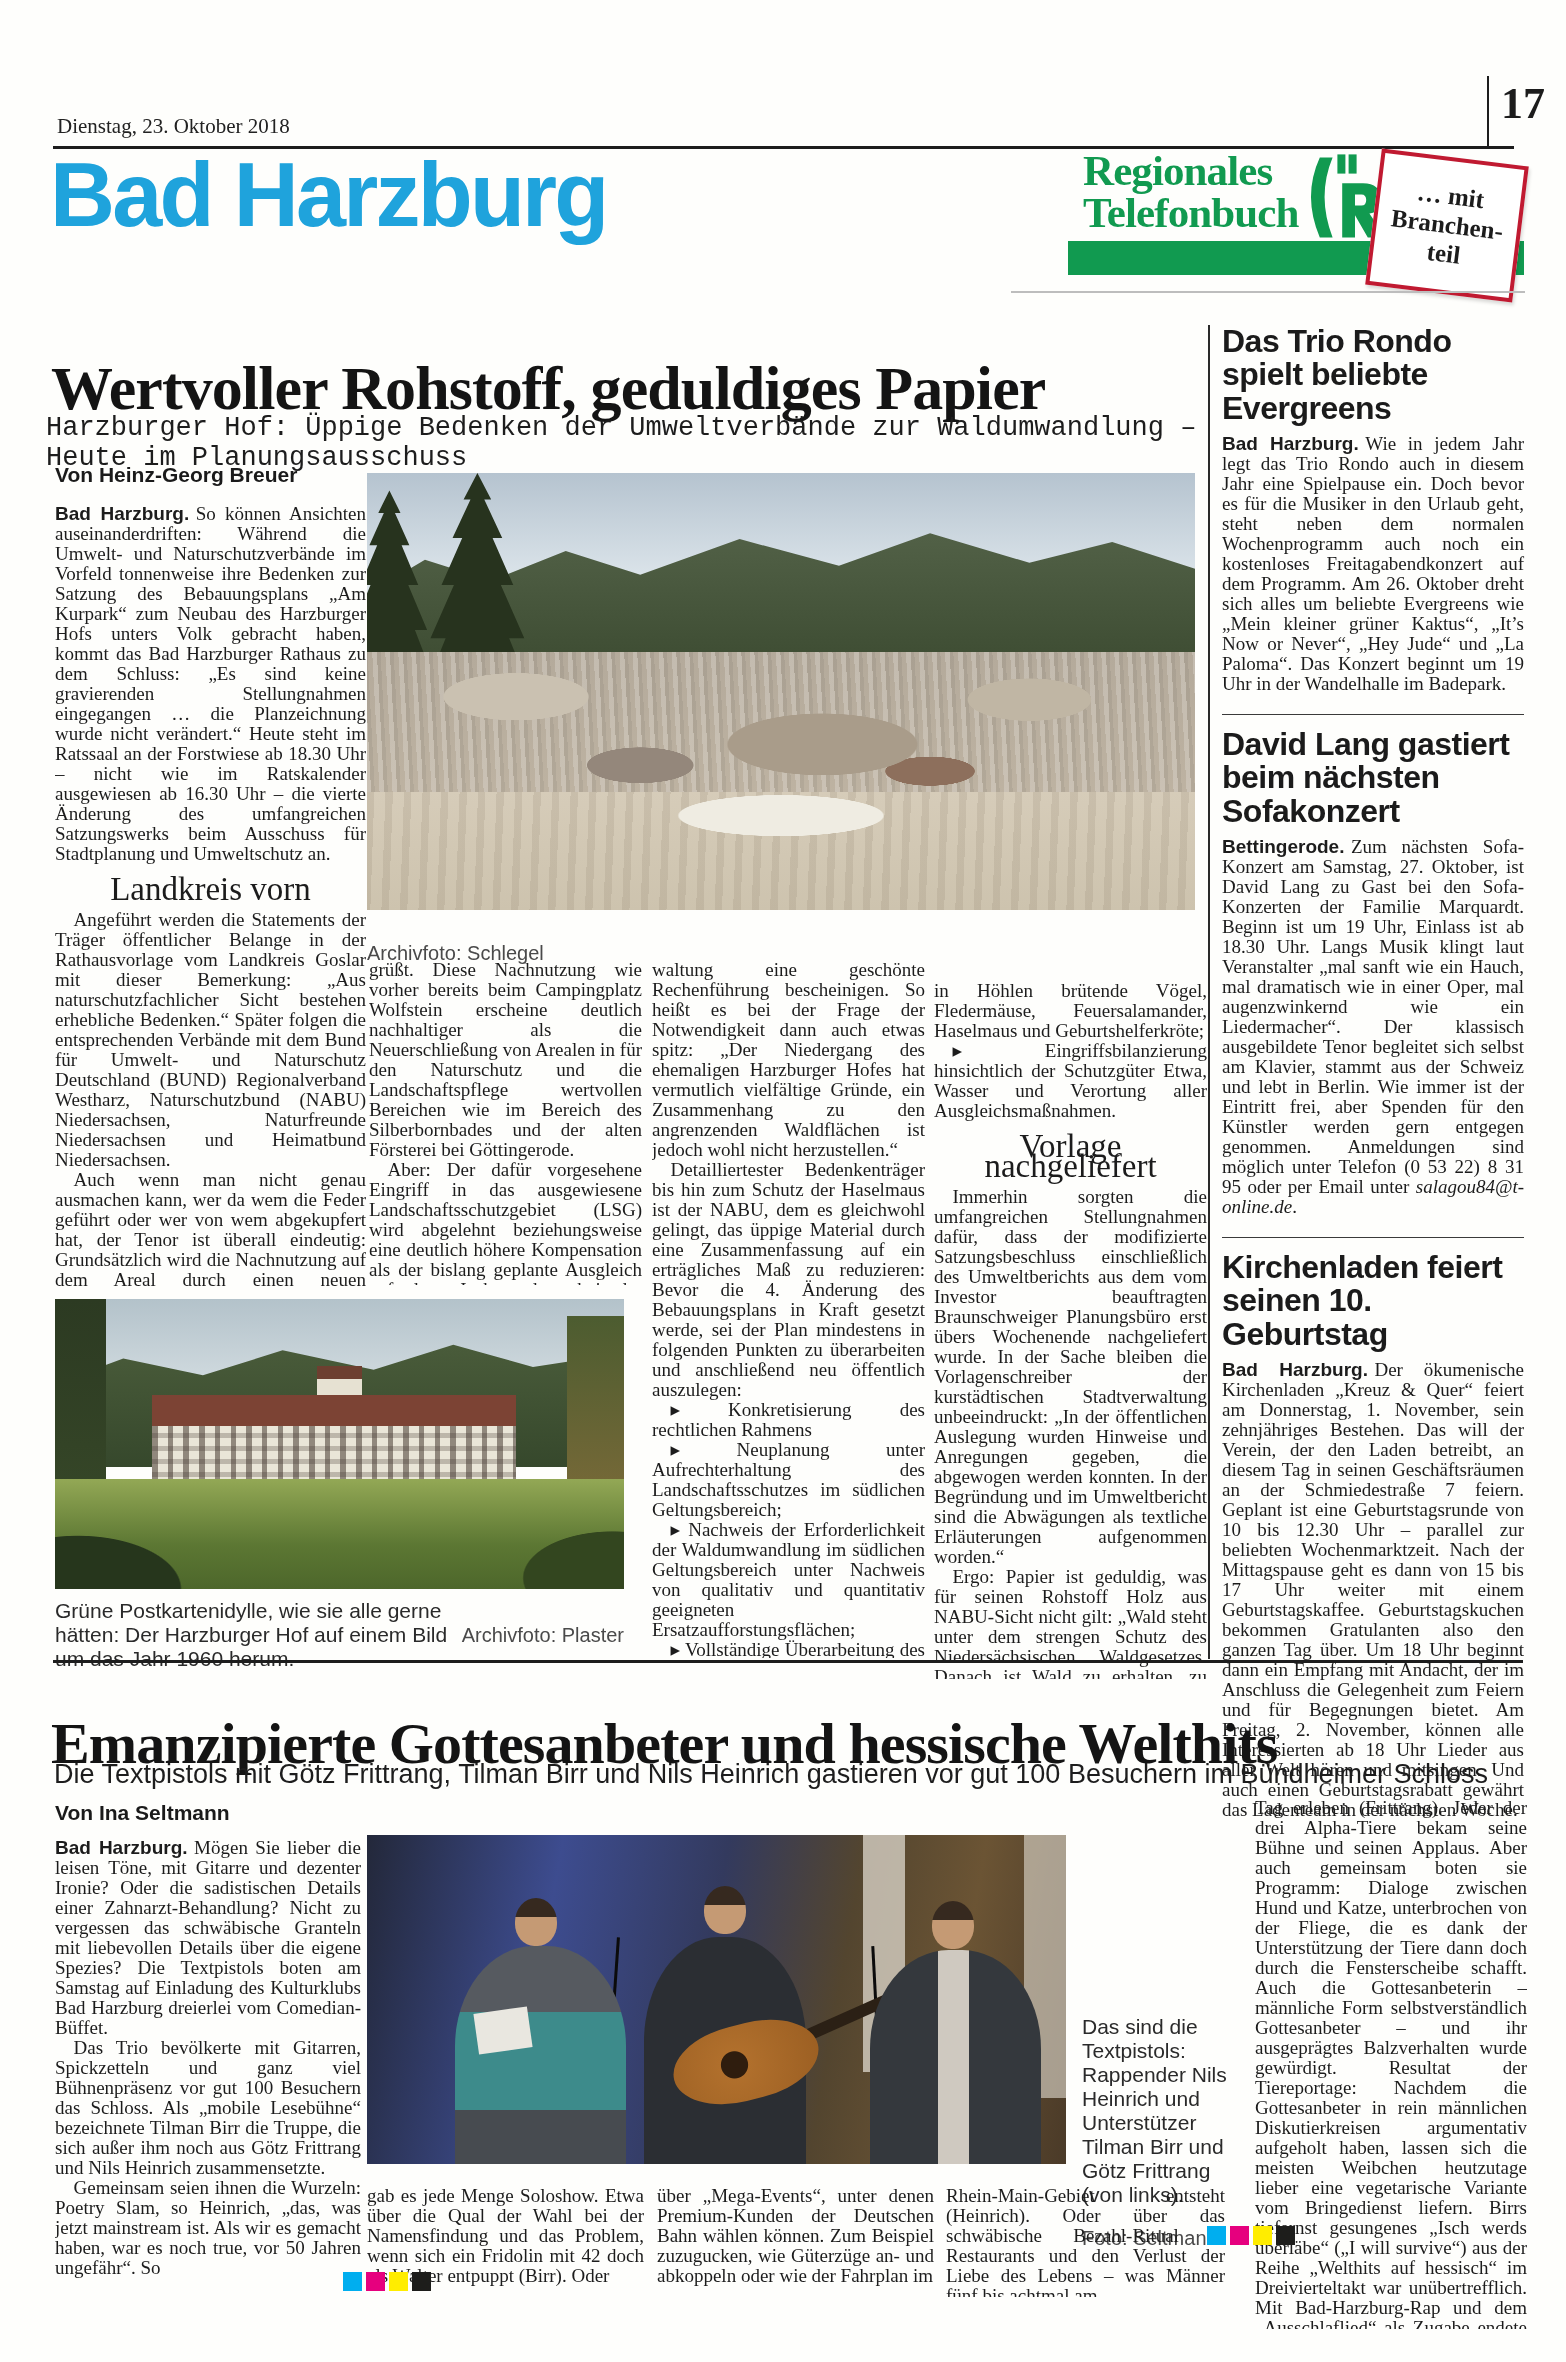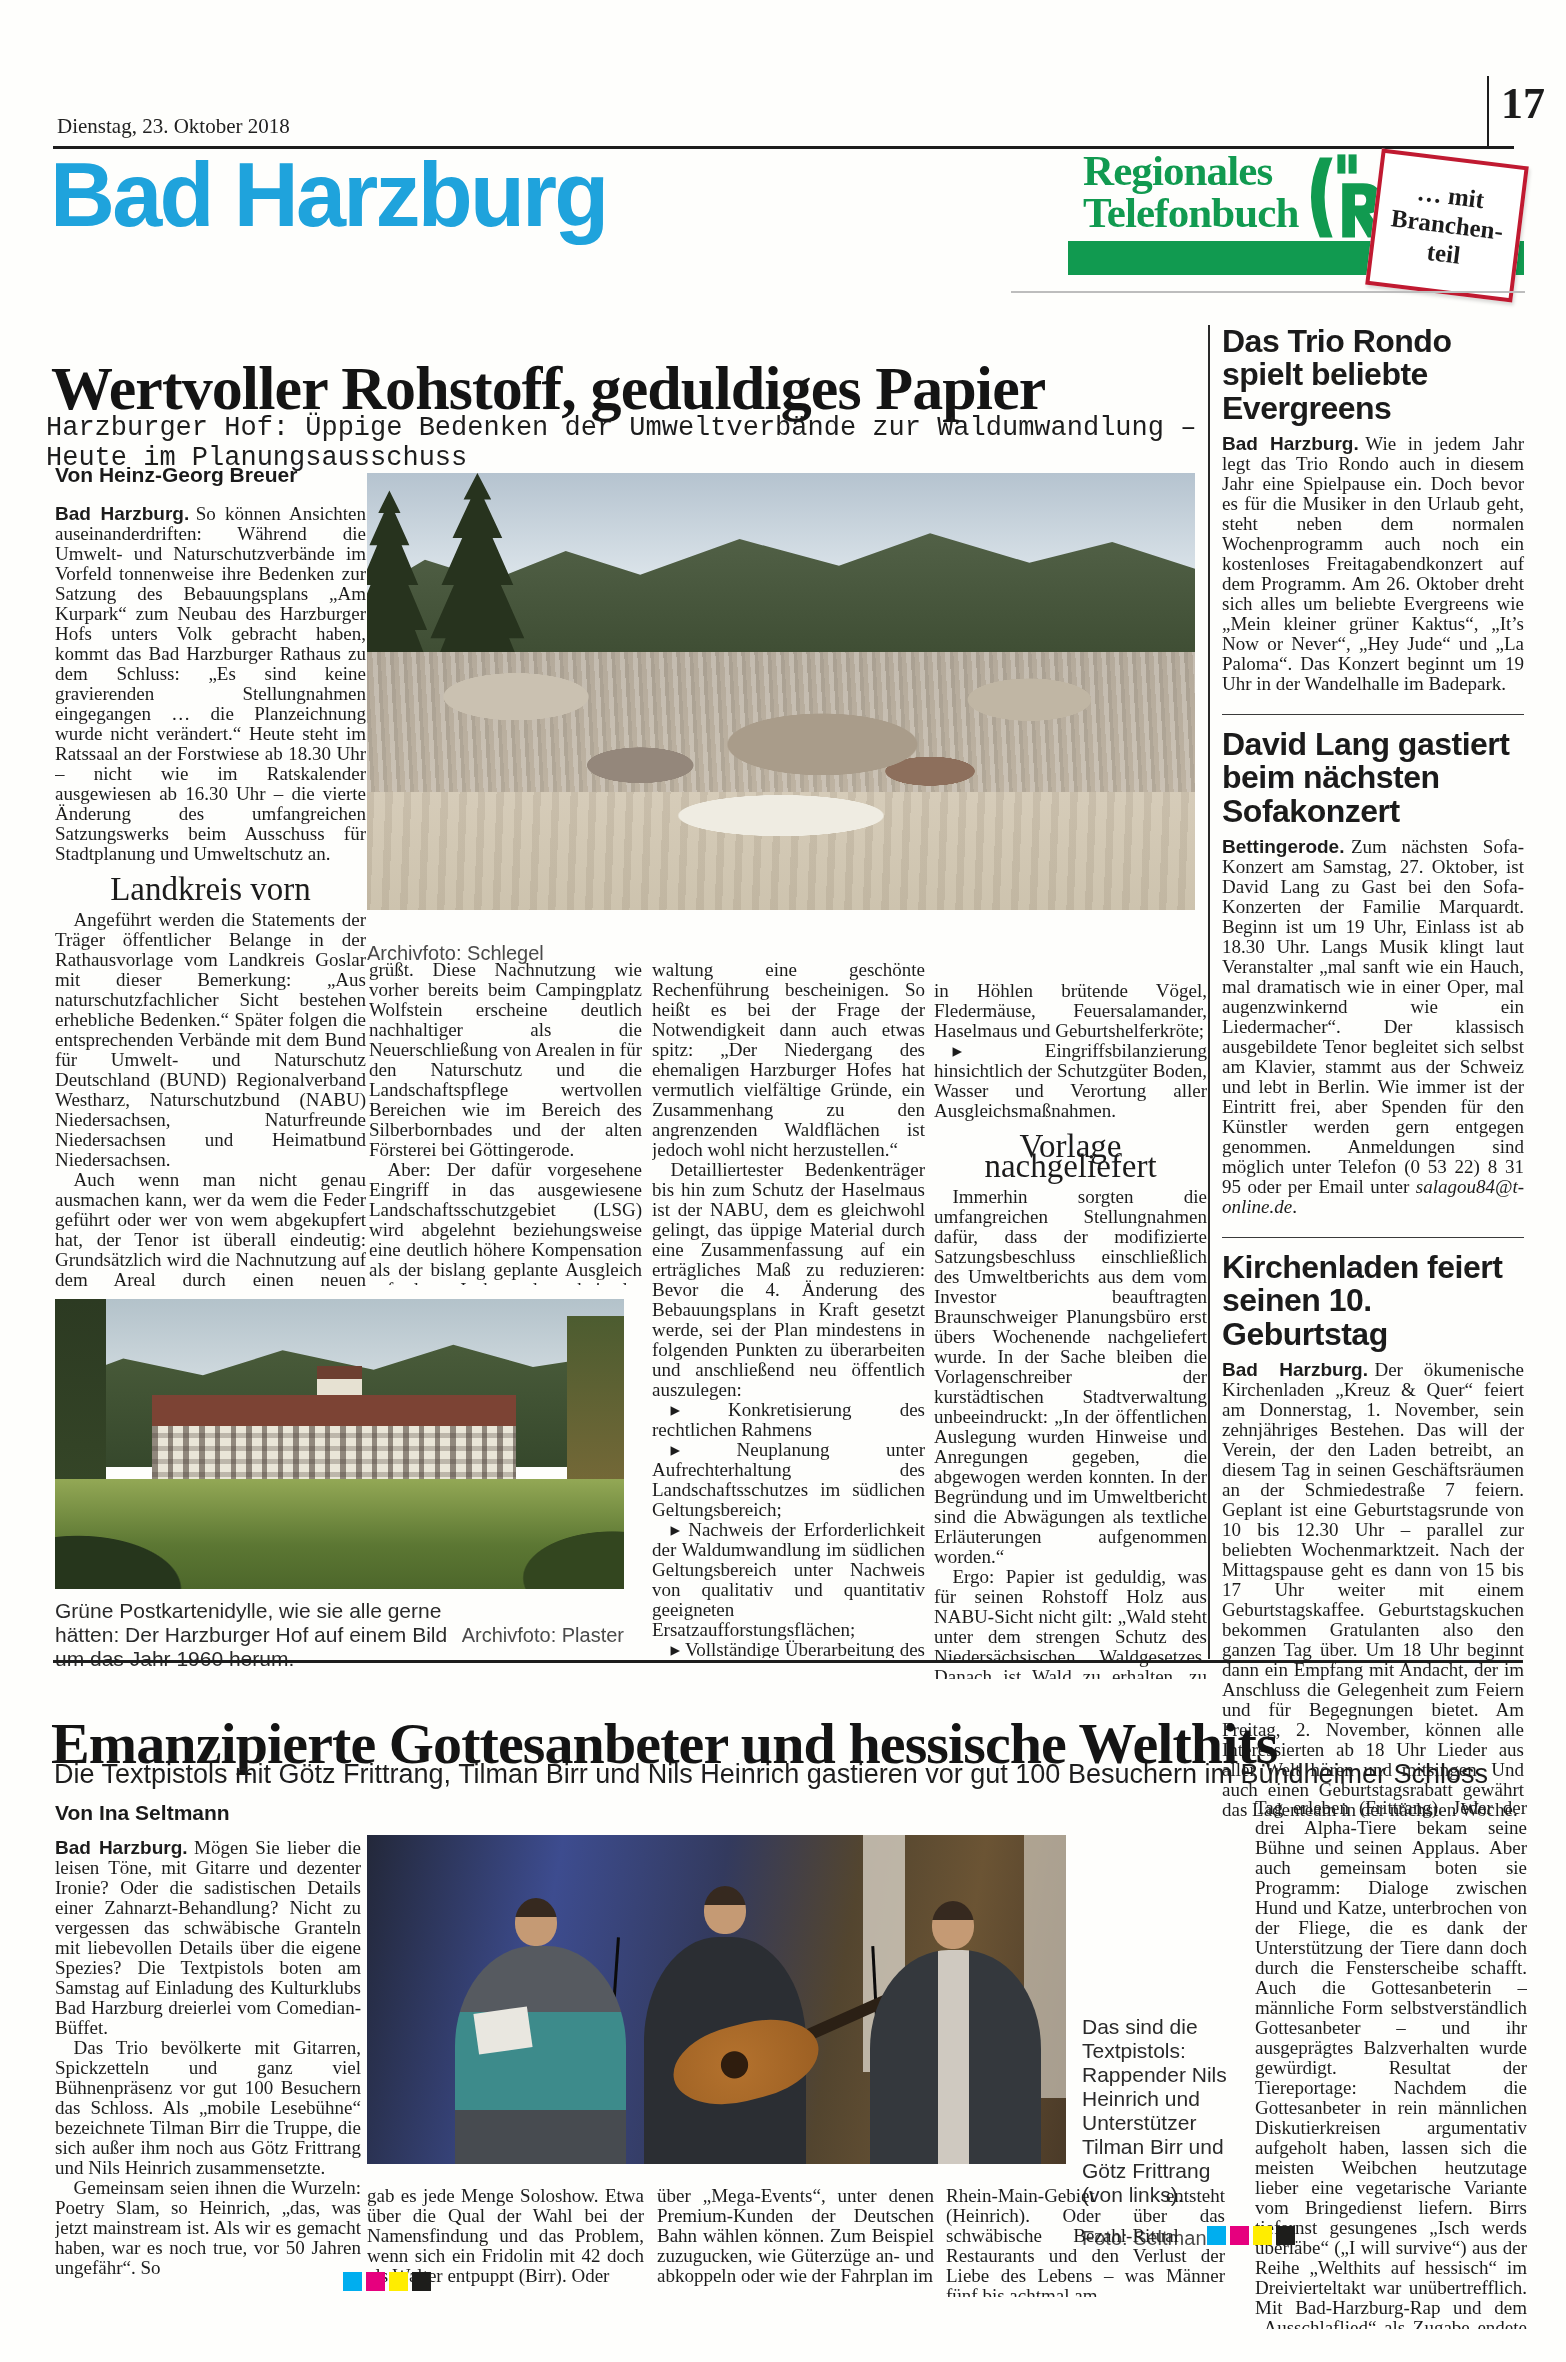--- a/index.html
+++ b/index.html
@@ -178,21 +178,21 @@
     <p>waltung eine geschönte Rechenführung bescheinigen. So heißt es bei der Frage der Notwendigkeit dann auch etwas spitz: „Der Niedergang des ehemaligen Harzburger Hofes hat vermutlich vielfältige Gründe, ein Zusammenhang zu den angrenzenden Waldflächen ist jedoch wohl nicht herzustellen.“</p>
     <p class="ind">Detailliertester Bedenkenträger bis hin zum Schutz der Haselmaus ist der NABU, dem es gleichwohl gelingt, das üppige Material durch eine Zusammenfassung auf ein erträgliches Maß zu reduzieren: Bevor die 4. Änderung des Bebauungsplans in Kraft gesetzt werde, sei der Plan mindestens in folgenden Punkten zu überarbeiten und anschließend neu öffentlich auszulegen:</p>
     <p class="ind">▸ Konkretisierung des rechtlichen Rahmens</p>
     <p class="ind">▸ Neuplanung unter Aufrechterhaltung des Landschaftsschutzes im südlichen Geltungsbereich;</p>
     <p class="ind">▸ Nachweis der Erforderlichkeit der Waldumwandlung im südlichen Geltungsbereich unter Nachweis von qualitativ und quantitativ geeigneten Ersatzaufforstungsflächen;</p>
     <p class="ind">▸ Vollständige Überarbeitung des artenschutzrechtlichen Fachbeitrags unter Erfassung der Arten nach anerkannten Methodenstandards und Konkretisierung der Schutzmaßnahmen für heimische,</p>
   </div>
 
   <div class="abs body" style="left:934px;top:960px;width:273px;height:698px;overflow:hidden;margin-top:21px;">
     <p>in Höhlen brütende Vögel, Fledermäuse, Feuersalamander, Haselmaus und Geburtshelferkröte;</p>
-    <p class="ind">▸ Eingriffsbilanzierung hinsichtlich der Schutzgüter Boden, Wasser und Verortung aller Ausgleichsmaßnahmen.</p>
+    <p class="ind">▸ Eingriffsbilanzierung hinsichtlich der Schutzgüter Etwa, Wasser und Verortung aller Ausgleichsmaßnahmen.</p>
     <div class="crosshead">Vorlage nachgeliefert</div>
     <p class="ind">Immerhin sorgten die umfangreichen Stellungnahmen dafür, dass der modifizierte Satzungsbeschluss einschließlich des Umweltberichts aus dem vom Investor beauftragten Braunschweiger Planungsbüro erst übers Wochenende nachgeliefert wurde. In der Sache bleiben die Vorlagenschreiber der kurstädtischen Stadtverwaltung unbeeindruckt: „In der öffentlichen Auslegung wurden Hinweise und Anregungen gegeben, die abgewogen werden konnten. In der Begründung und im Umweltbericht sind die Abwägungen als textliche Erläuterungen aufgenommen worden.“</p>
     <p class="ind">Ergo: Papier ist geduldig, was für seinen Rohstoff Holz aus NABU-Sicht nicht gilt: „Wald steht unter dem strengen Schutz des Niedersächsischen Waldgesetzes. Danach ist Wald zu erhalten, zu schützen und zu pflegen. Die Inanspruchnahme von Wald ist mit hohen Hürden verbunden.“</p>
   </div>
 
   <div class="abs vrule" style="left:1208px;top:325px;height:1334px;"></div>
 
   <div class="abs" style="left:1222px;top:312px;width:302px;">
     <div class="side-art">
       <h2 class="shead">Das Trio Rondo spielt beliebte Evergreens</h2>

